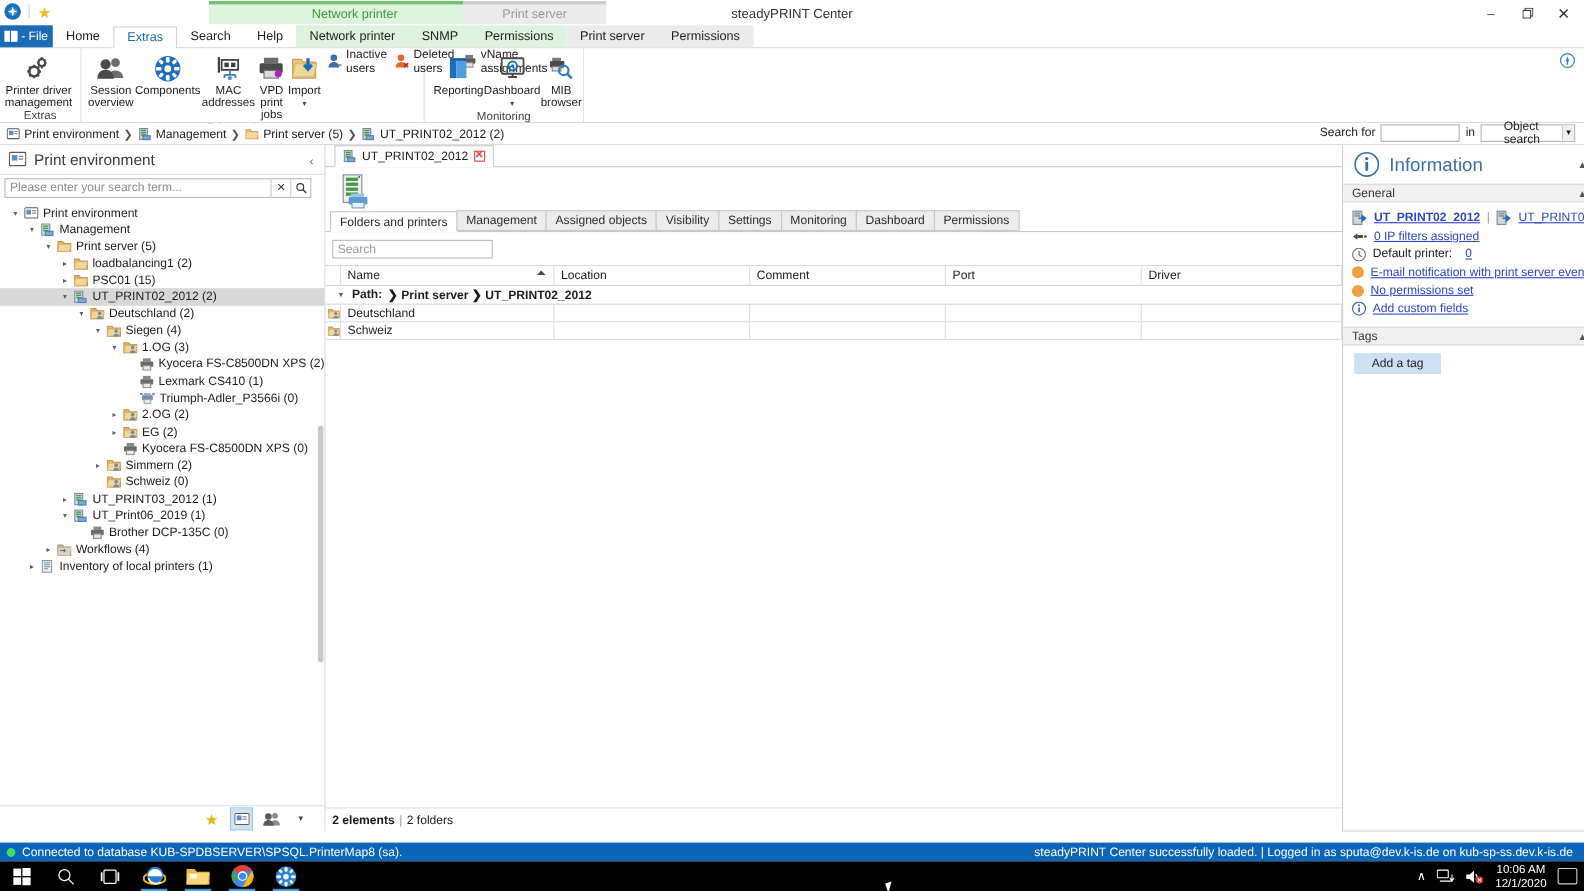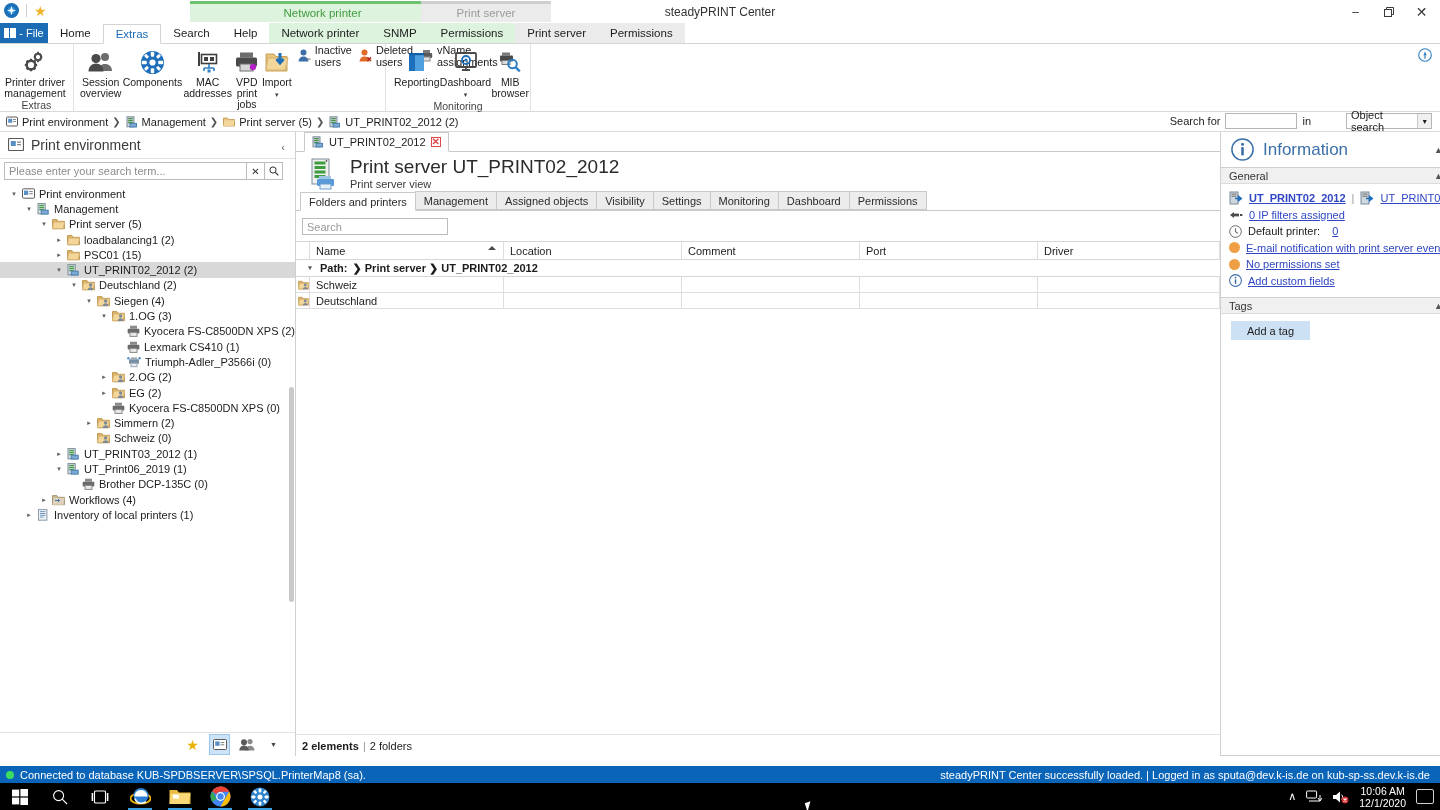--- a/index.html
+++ b/index.html
@@ -69,21 +69,21 @@
 
   
   .crumbbar { height:20px; background:#fff; border-bottom:1px solid #d9d9d9;
      display:flex; align-items:center; padding:0 6px; font-size:11px; position:relative; }
   .crumb { display:flex; align-items:center; gap:4px; }
   .crumb-sep { margin:0 5px 0 4px; color:#555; font-size:10px; }
   .search-right { position:absolute; right:8px; top:1px; display:flex; align-items:center; gap:5px;
      font-size:11px; }
   .sfield { width:72px; height:16px; border:1px solid #b5b5b5; background:#fff; }
   .sselect { height:16px; border:1px solid #b5b5b5; background:#fff; display:flex; align-items:center;
-     padding-left:4px; font-size:11px; width:86px; justify-content:space-between;margin-left:30px; }
+     padding-left:20px; font-size:11px; width:86px; justify-content:space-between; }
   .sel-arrow { width:14px; height:14px; display:flex; align-items:center; justify-content:center;
      background:#f0f0f0; border-left:1px solid #c9c9c9; font-size:7px; }
 
   
   .body3 { position:absolute; top:132px; left:0; right:0; bottom:27px; display:flex; background:#fff; }
 
   
   .leftpanel { width:298px; border-right:1px solid #d0d0d0; display:flex; flex-direction:column;
      background:#fff; position:relative; }
   .lp-header { height:27px; display:flex; align-items:center; gap:7px; padding:0 8px;
@@ -864,24 +864,20 @@
               <rect x="4.5" y="8" width="11" height="3"></rect>
               <rect x="4.5" y="12.5" width="11" height="3"></rect>
               <rect x="4.5" y="17" width="11" height="3"></rect>
             </g>
             <circle cx="16.5" cy="2.8" r="0.9" fill="#4a4a4a"></circle>
             <rect x="9" y="18" width="12" height="4" fill="#9fc4e4"></rect>
             <rect x="7" y="21" width="17" height="7" rx="1" fill="#5a9ad6"></rect>
             <rect x="10" y="26" width="11" height="5" fill="#e8f1f9" stroke="#6a9fd0"></rect>
           </svg>
         </span>
-        <div class="doc-h-text">
-          <div class="h1">Print server UT_PRINT02_2012</div>
-          <div class="h2">Print server view</div>
-        </div>
       </div>
 
       <div class="ctabs" id="ctabs">
           <div class="ctab active">
             <span>Folders and printers</span>
           </div>
           <div class="ctab">
             <span>Management</span>
           </div>
           <div class="ctab">
@@ -929,20 +925,45 @@
             <div class="gcell" style="width: 182px;">
               <span>Driver</span>
             </div>
           </div>
         <div class="pathrow">
           <span class="tw">▾</span>
           <span>Path:</span>
           <span>❯ Print server ❯ UT_PRINT02_2012</span>
         </div>
         <div id="grows">
+            <div class="grow">
+              <span class="gcell" style="width:14px;flex:none;padding-left:2px;">
+                <svg width="13" height="12" viewBox="0 0 13 12">
+                  <path d="M0.5 1.6h4.4l1.3 1.7h6.3v7.4H0.5z" fill="#e0b468" stroke="#c19a52"></path>
+                  <path d="M1.5 4h11.1l-1.3 6.7H0.5z" fill="#f3d79a" stroke="#d6b172"></path>
+                  <circle cx="8.6" cy="6" r="1.7" fill="#7a8a99"></circle>
+                  <path d="M5.8 11c0-1.7 1.3-2.7 2.8-2.7s2.8 1 2.8 2.7z" fill="#7a8a99"></path>
+                </svg>
+              </span>
+              <div class="gcell" style="width:194px;">
+                <span>Deutschland</span>
+              </div>
+              <div class="gcell" style="width:178px;">
+                <span></span>
+              </div>
+              <div class="gcell" style="width:178px;">
+                <span></span>
+              </div>
+              <div class="gcell" style="width:178px;">
+                <span></span>
+              </div>
+              <div class="gcell" style="width:182px;">
+                <span></span>
+              </div>
+            </div>
             <div class="grow">
               <span class="gcell" style="width:14px;flex:none;padding-left:2px;">
                 <svg width="13" height="12" viewBox="0 0 13 12">
                   <path d="M0.5 1.6h4.4l1.3 1.7h6.3v7.4H0.5z" fill="#e0b468" stroke="#c19a52"></path>
                   <path d="M1.5 4h11.1l-1.3 6.7H0.5z" fill="#f3d79a" stroke="#d6b172"></path>
                   <circle cx="8.6" cy="6" r="1.7" fill="#7a8a99"></circle>
                   <path d="M5.8 11c0-1.7 1.3-2.7 2.8-2.7s2.8 1 2.8 2.7z" fill="#7a8a99"></path>
                 </svg>
               </span>
               <div class="gcell" style="width:194px;">
@@ -954,45 +975,20 @@
               <div class="gcell" style="width:178px;">
                 <span></span>
               </div>
               <div class="gcell" style="width:178px;">
                 <span></span>
               </div>
               <div class="gcell" style="width:182px;">
                 <span></span>
               </div>
             </div>
-            <div class="grow">
-              <span class="gcell" style="width:14px;flex:none;padding-left:2px;">
-                <svg width="13" height="12" viewBox="0 0 13 12">
-                  <path d="M0.5 1.6h4.4l1.3 1.7h6.3v7.4H0.5z" fill="#e0b468" stroke="#c19a52"></path>
-                  <path d="M1.5 4h11.1l-1.3 6.7H0.5z" fill="#f3d79a" stroke="#d6b172"></path>
-                  <circle cx="8.6" cy="6" r="1.7" fill="#7a8a99"></circle>
-                  <path d="M5.8 11c0-1.7 1.3-2.7 2.8-2.7s2.8 1 2.8 2.7z" fill="#7a8a99"></path>
-                </svg>
-              </span>
-              <div class="gcell" style="width:194px;">
-                <span>Deutschland</span>
-              </div>
-              <div class="gcell" style="width:178px;">
-                <span></span>
-              </div>
-              <div class="gcell" style="width:178px;">
-                <span></span>
-              </div>
-              <div class="gcell" style="width:178px;">
-                <span></span>
-              </div>
-              <div class="gcell" style="width:182px;">
-                <span></span>
-              </div>
-            </div>
           </div>
       </div>
 
       <div class="statusrow">
         <span style="font-weight:bold;">2 elements</span>
         <span style="color:#9a9a9a;">|</span>
         <span>2 folders</span>
       </div>
     </div>
 

